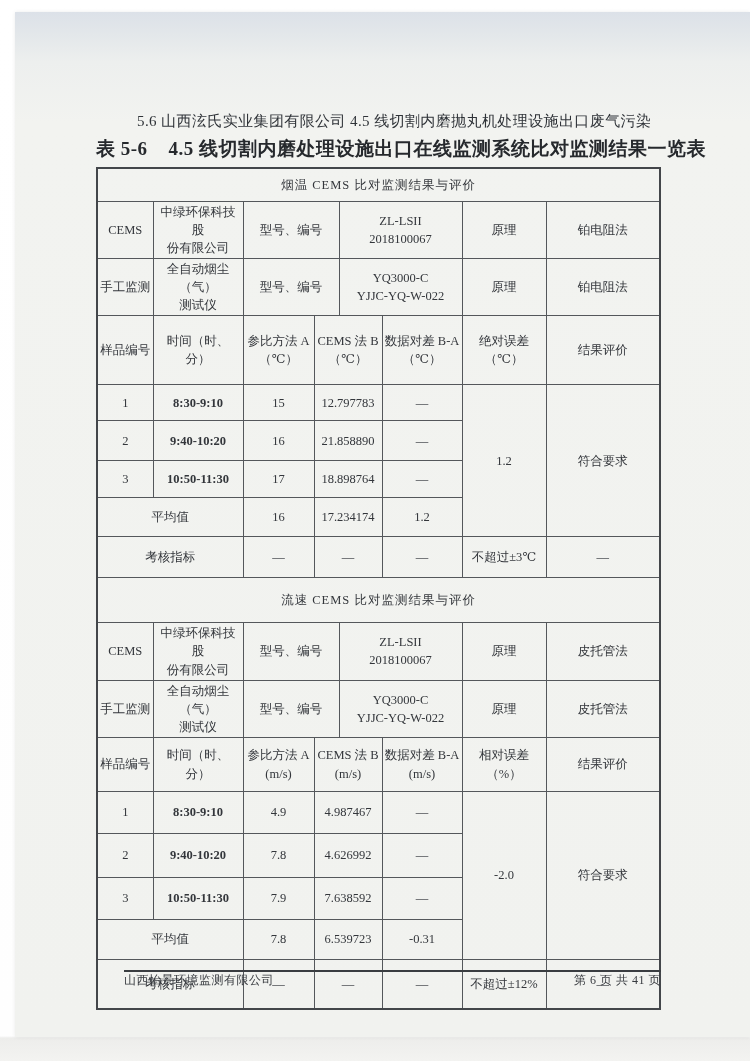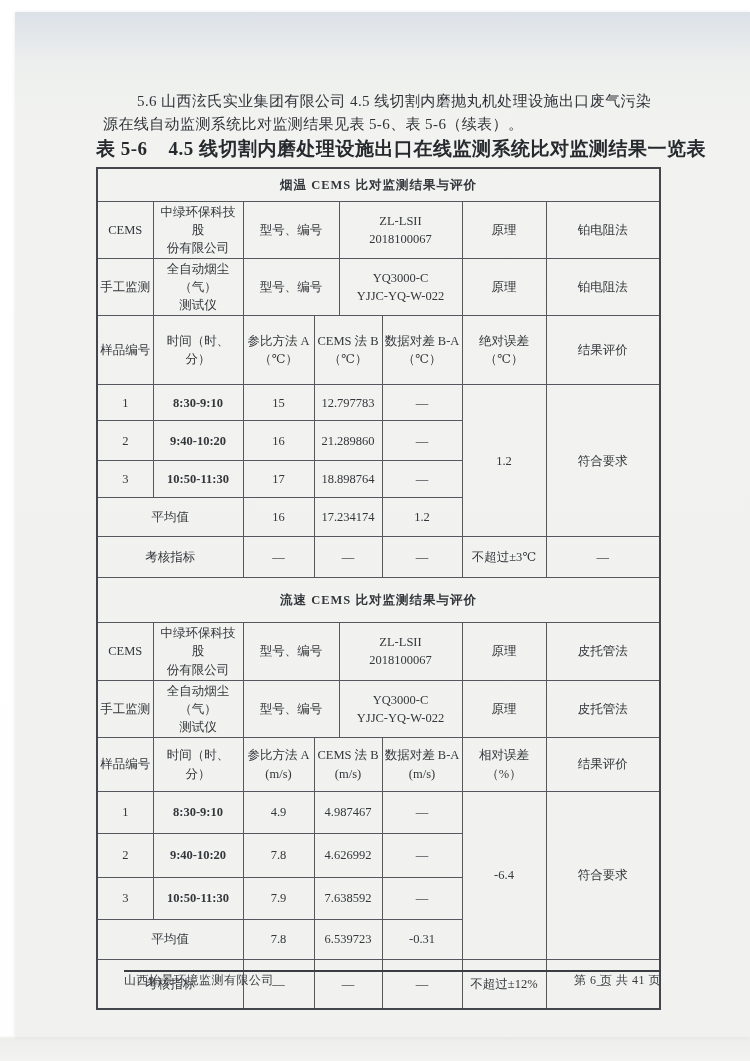--- a/index.html
+++ b/index.html
@@ -8,58 +8,57 @@
     background:linear-gradient(180deg,#ffffff 0px,#fefefe 1036px,#ededeb 1038px,#f3f3f1 1061px);
     font-family:"Liberation Serif","DejaVu Serif",serif;
     color:#2e3236;
   }
   .page{
     position:absolute;left:15px;top:12px;width:735px;height:1025px;
     background:linear-gradient(180deg,#dce1e8 0px,#e3e7ea 22px,#edefee 50px,#f2f3f0 110px,#f1f2ef 100%);
     box-shadow:0 0 4px rgba(0,0,0,0.08);
   }
   .intro{position:absolute;top:78px;left:88px;width:575px;font-size:15px;line-height:23px;letter-spacing:.4px;color:#2f3338;}
-  .intro .ln{white-space:nowrap;}
+  .intro .ln{white-space:nowrap;margin-top:20px;}
   .intro .indent{text-indent:34px;}
   .caption{position:absolute;top:124px;left:81px;width:563px;text-align:center;font-weight:bold;font-size:19px;letter-spacing:.5px;white-space:pre;color:#26292d;}
   table.rep{
     position:absolute;top:155px;left:81px;width:563px;
     border-collapse:collapse;table-layout:fixed;
     border:2px solid #43464a;
   }
   table.rep td{
     border:1px solid #54575b;
     text-align:center;vertical-align:middle;
     font-size:12.5px;line-height:1.45;
     white-space:pre-line;
     padding:1px 2px;
     color:#33363b;
   }
-  td.sec{font-size:13.5px;letter-spacing:1px;color:#2c2f34;font-weight:bold;}
+  td.sec{font-size:13.5px;letter-spacing:1px;color:#2c2f34;}
   td.tm{font-weight:bold;}
   
   .h33{height:33px}.h36{height:36px}.h37{height:37px}.h39{height:39px}
   .h40{height:40px}.h41{height:41px}.h42{height:42px}.h43{height:43px}
   .h44{height:44px}.h45{height:45px}.h49{height:49px}.h54{height:54px}
   .h55{height:55px}.h69{height:69px}
   .footer{
     position:absolute;top:958px;left:109px;width:537px;
     border-top:2px solid #3a3d41;
     display:flex;justify-content:space-between;align-items:flex-start;
     font-size:12px;letter-spacing:.5px;color:#383b40;
   }
 </style>
 </head>
 <body>
 
 <div class="page">
 
   <div class="intro">
     <div class="ln indent">5.6 山西泫氏实业集团有限公司 4.5 线切割内磨抛丸机处理设施出口废气污染</div>
-    <div class="ln">源在线自动监测系统比对监测结果见表 5-6、表 5-6（续表）。</div>
   </div>
 
   <div class="caption">表 5-6    4.5 线切割内磨处理设施出口在线监测系统比对监测结果一览表</div>
 
   <table class="rep">
     <colgroup>
       <col style="width:56px">
         <col style="width:90px">
         <col style="width:71px">
         <col style="width:25px">
@@ -112,21 +111,21 @@
         <td>15</td>
         <td colspan="2">12.797783</td>
         <td>—</td>
         <td rowspan="4">1.2</td>
         <td rowspan="4">符合要求</td>
       </tr>
       <tr class="h40">
         <td>2</td>
         <td class="tm">9:40-10:20</td>
         <td>16</td>
-        <td colspan="2">21.289860</td>
+        <td colspan="2">21.858890</td>
         <td>—</td>
       </tr>
       <tr class="h37">
         <td>3</td>
         <td class="tm">10:50-11:30</td>
         <td>17</td>
         <td colspan="2">18.898764</td>
         <td>—</td>
       </tr>
       <tr class="h39">
@@ -179,21 +178,21 @@
         <td>相对误差
 （%）</td>
         <td>结果评价</td>
       </tr>
       <tr class="h42">
         <td>1</td>
         <td class="tm">8:30-9:10</td>
         <td>4.9</td>
         <td colspan="2">4.987467</td>
         <td>—</td>
-        <td rowspan="4">-6.4</td>
+        <td rowspan="4">-2.0</td>
         <td rowspan="4">符合要求</td>
       </tr>
       <tr class="h44">
         <td>2</td>
         <td class="tm">9:40-10:20</td>
         <td>7.8</td>
         <td colspan="2">4.626992</td>
         <td>—</td>
       </tr>
       <tr class="h42">

